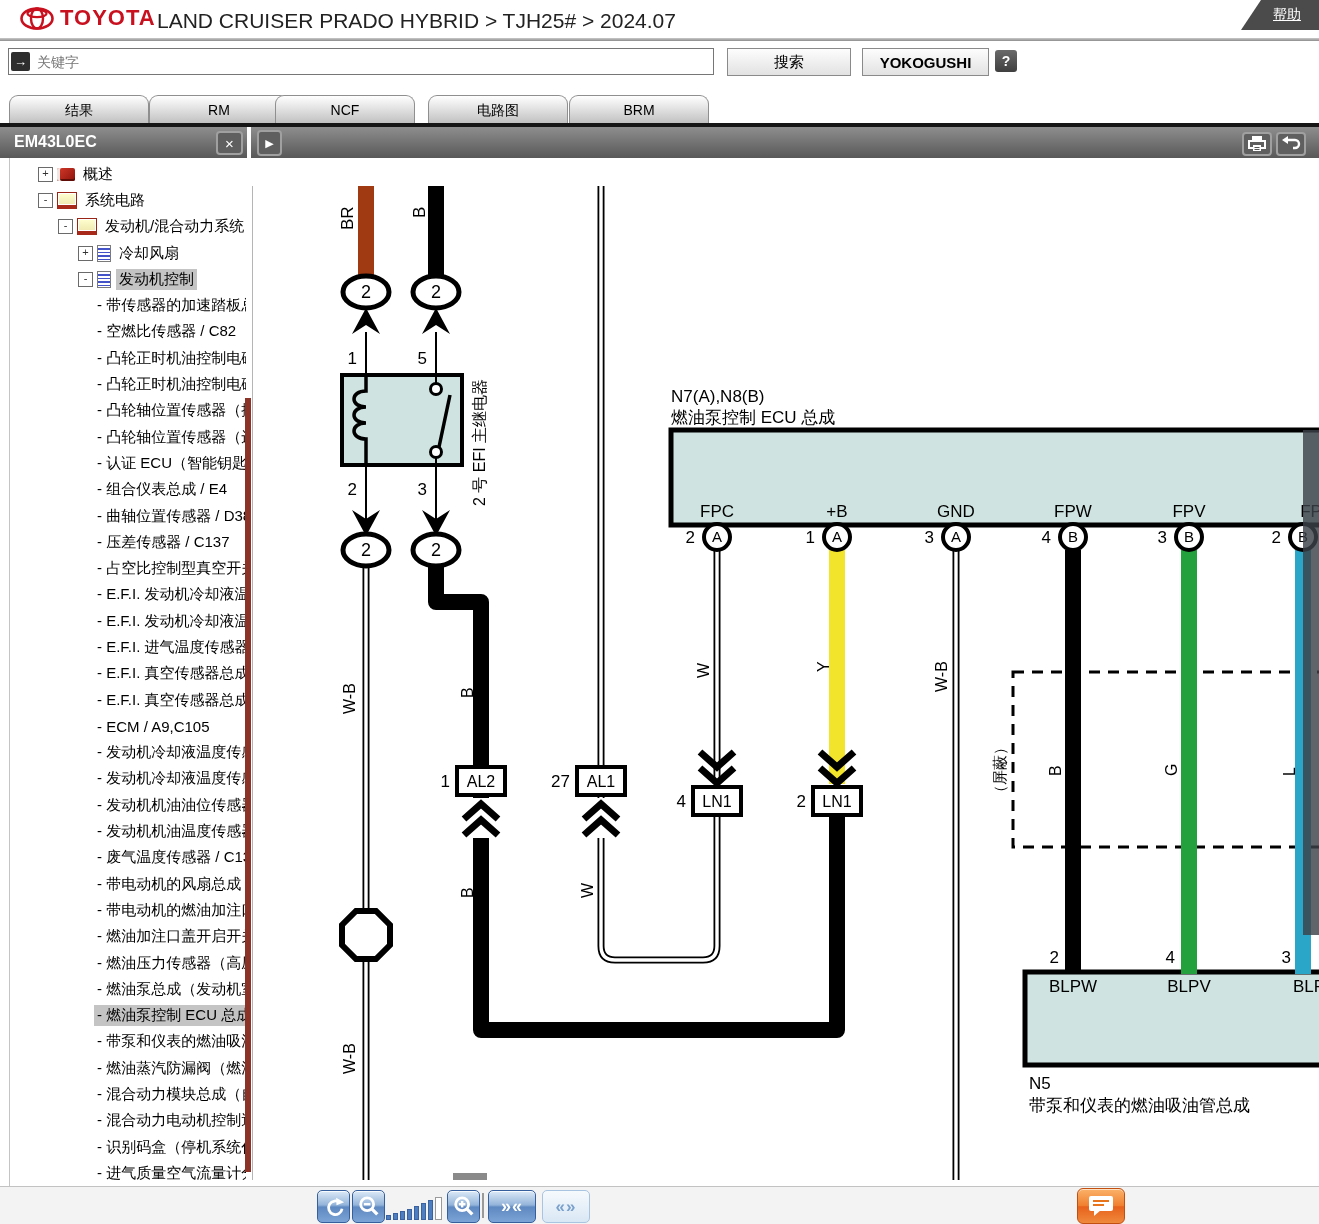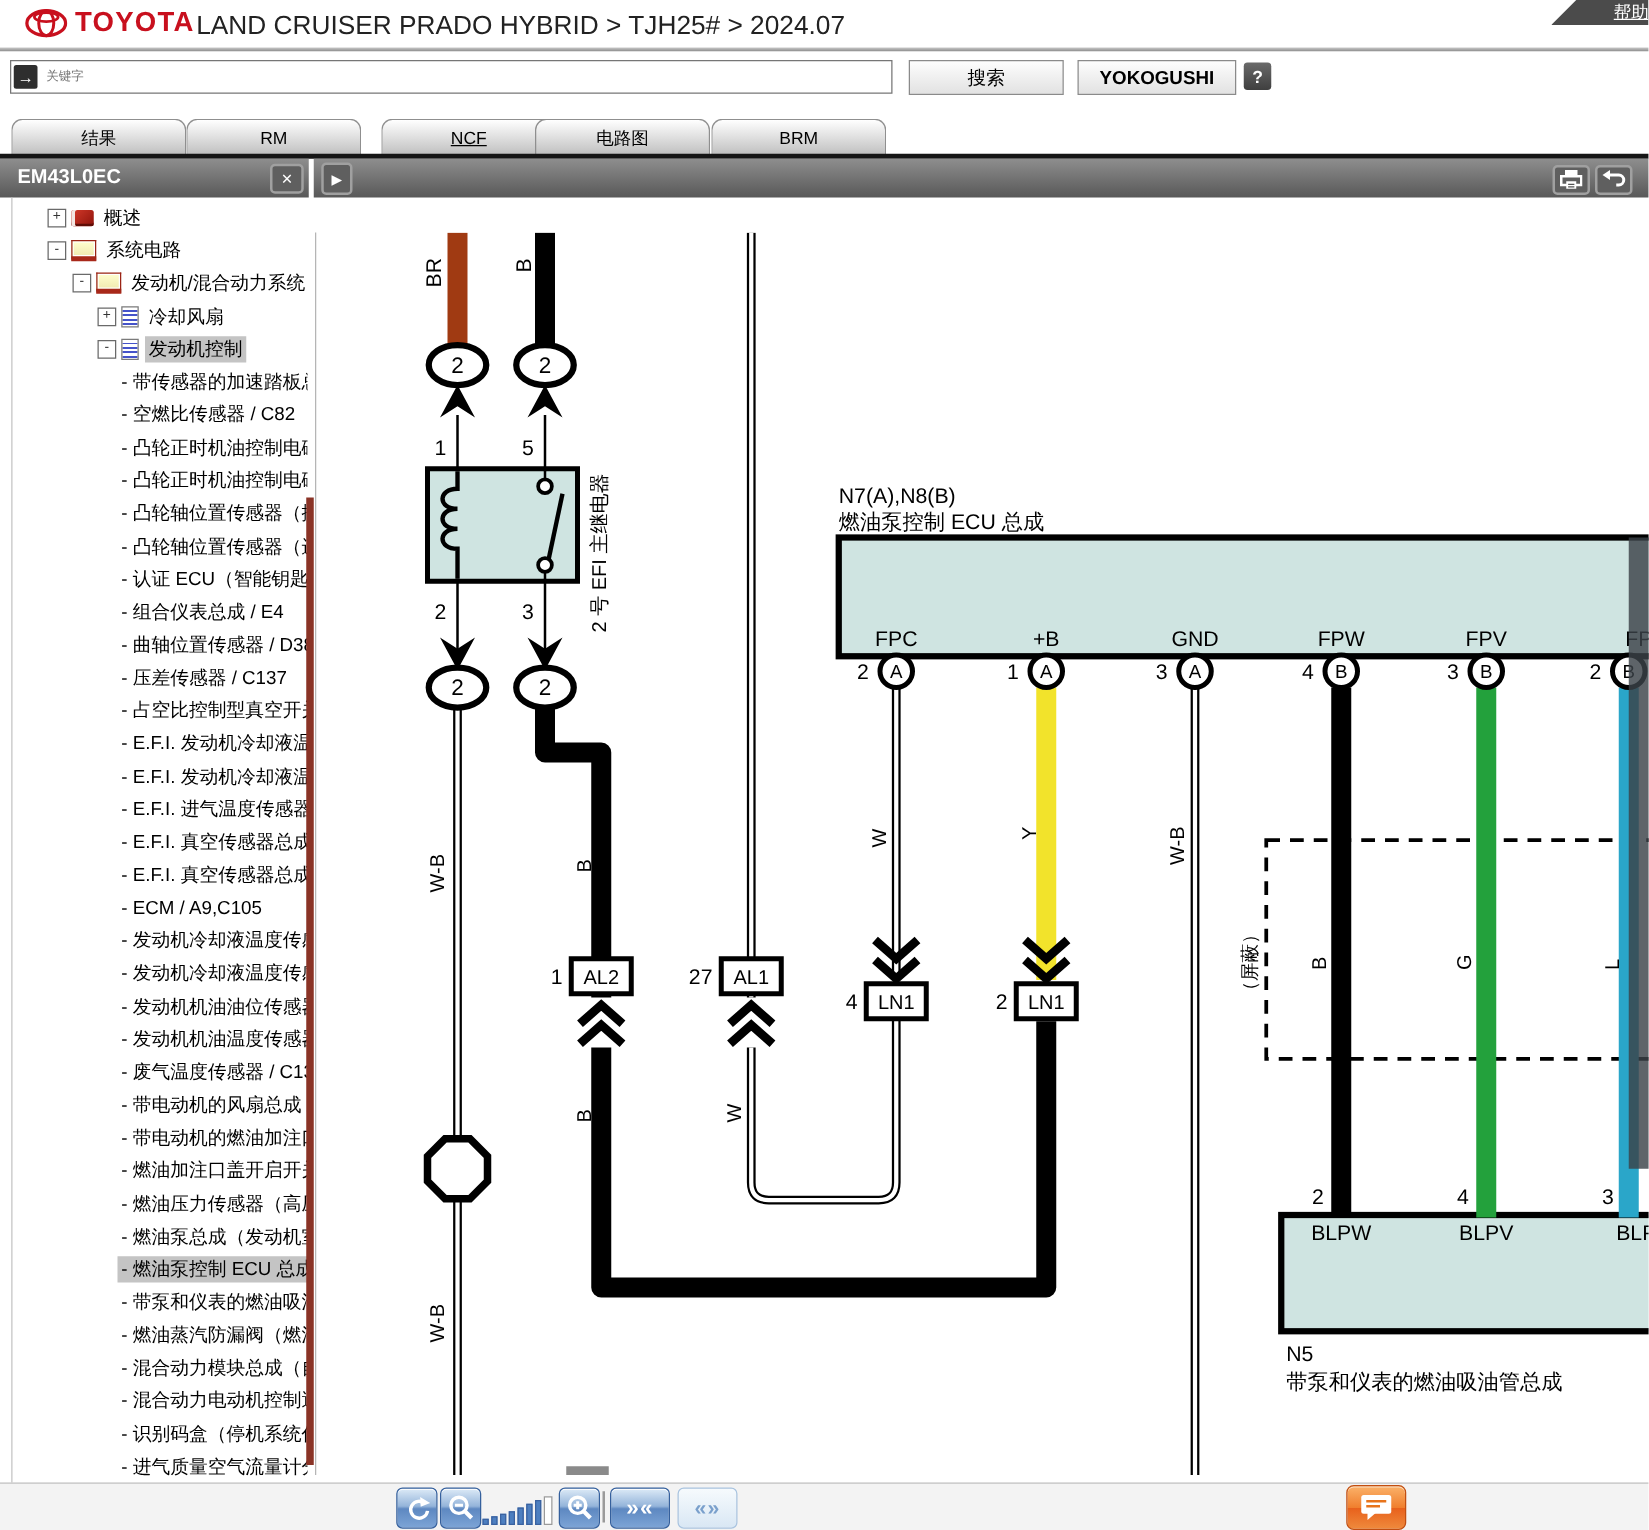--- a/index.html
+++ b/index.html
@@ -3,28 +3,28 @@
 <meta charset="utf-8">
 <style>
   html,body{margin:0;padding:0;background:#fff;}
   .app{position:relative;width:1319px;height:1224px;overflow:hidden;background:#fff;
        font-family:"Liberation Sans","DejaVu Sans",sans-serif;color:#000;}
   .abs{position:absolute;}
   
   .brand{left:20px;top:3px;height:30px;display:flex;align-items:center;gap:6px;}
   .brand-text{color:#c8101e;font-weight:bold;font-size:22px;letter-spacing:1px;}
   .breadcrumb{left:157px;top:9px;font-size:21px;color:#222;}
-  .help-tab{right:0;top:0;width:78px;height:20px;background:#4b4b4b;
+  .help-tab{right:0;top:0;width:78px;height:30px;background:#4b4b4b;
             clip-path:polygon(20px 0,100% 0,100% 100%,0 100%);
-            display:flex;align-items:center;justify-content:flex-end;padding-left:14px;box-sizing:border-box;}
+            display:flex;align-items:center;justify-content:center;padding-left:14px;box-sizing:border-box;}
   .help-tab span{color:#fff;font-size:14px;text-decoration:underline;cursor:pointer;}
   .hdr-rule{left:0;top:38px;width:1319px;height:3px;background:linear-gradient(#c9c9c9,#8d8d8d);}
   
   .search-input{left:8px;top:48px;width:706px;height:27px;border:1px solid #767676;box-sizing:border-box;
-                padding:0 4px 0 28px;font-size:10px;font-family:inherit;}
+                padding:0 4px 0 28px;font-size:14px;font-family:inherit;}
   .go-btn{left:11px;top:52px;width:19px;height:19px;background:#2e2e2e;border-radius:2px;color:#fff;
           font-size:13px;line-height:19px;text-align:center;cursor:pointer;}
   .btn-plain{height:28px;border:1px solid #8a8a8a;background:linear-gradient(#fdfdfd,#e2e2e2);
              font-size:15px;text-align:center;cursor:pointer;box-sizing:border-box;
              display:flex;align-items:center;justify-content:center;font-family:inherit;}
   .q-btn{left:995px;top:50px;width:22px;height:22px;background:linear-gradient(#6a6a6a,#3f3f3f);
          border-radius:3px;color:#fff;font-weight:bold;text-align:center;line-height:22px;font-size:14px;cursor:pointer;}
   
   .tab{top:95px;width:138px;height:28px;border:1px solid #8f8f8f;border-bottom:none;
        border-radius:9px 9px 0 0;background:linear-gradient(#ffffff,#bfbfbf);
@@ -93,21 +93,21 @@
 
   <input class="abs search-input" placeholder="关键字" style="">
   <div class="abs go-btn">→</div>
   <div class="abs btn-plain" style="left:727px;top:48px;width:124px;">搜索</div>
   <div class="abs btn-plain" style="left:862px;top:48px;width:127px;font-weight:bold;">YOKOGUSHI</div>
   <div class="abs q-btn">?</div>
 
   <div id="tabs">
       <div class="abs tab" style="left: 9px; text-align: center;">结果</div>
       <div class="abs tab" style="left: 149px;">RM</div>
-      <div class="abs tab" style="left: 305px; text-decoration: underline;">NCF</div>
+      <div class="abs tab" style="left: 275px;">NCF</div>
       <div class="abs tab" style="left: 428px;">电路图</div>
       <div class="abs tab" style="left: 569px;">BRM</div>
     </div>
   <div class="abs blackbar"></div>
 
   <div class="abs graybar" style="left:0;width:247px;"></div>
   <div class="abs graybar" style="left:251px;width:1068px;"></div>
   <div class="abs panel-title">EM43L0EC</div>
   <div class="abs dk-btn" style="left:216px;top:131px;width:27px;height:24px;font-size:15px;">×</div>
   <div class="abs dk-btn" style="left:257px;top:130px;width:25px;height:26px;font-size:11px;">▶</div>

